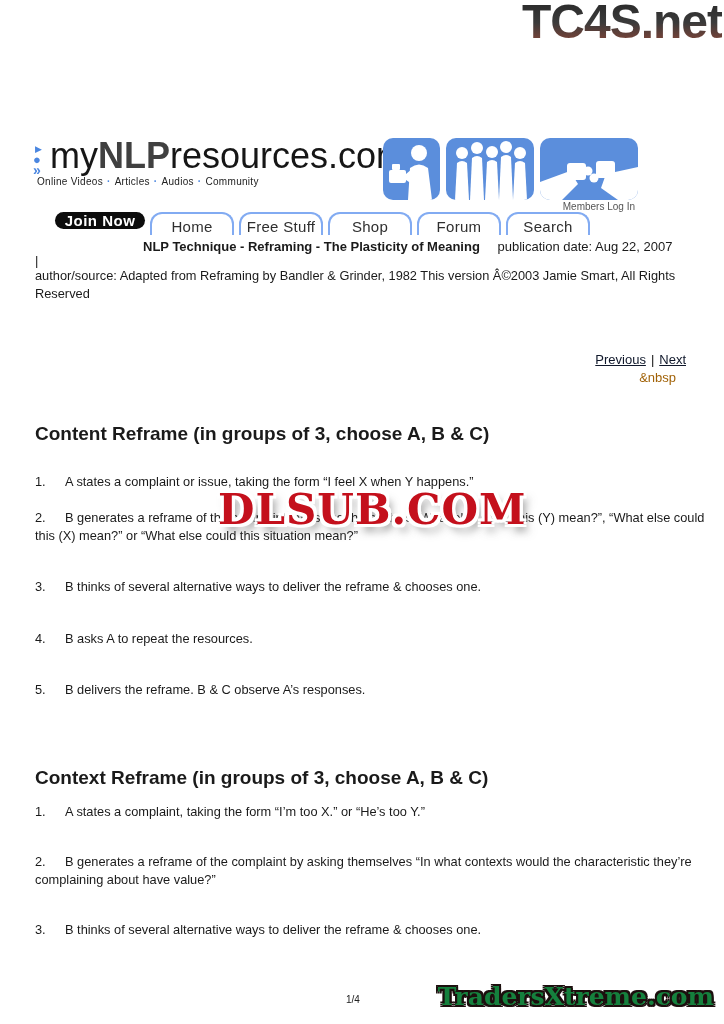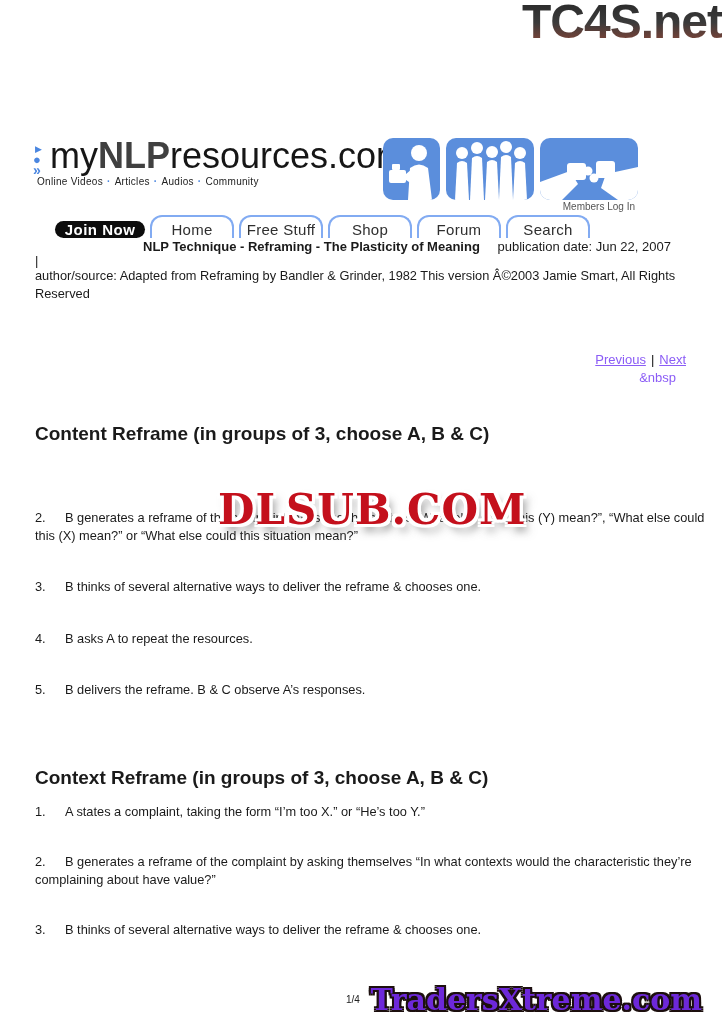--- a/index.html
+++ b/index.html
@@ -7,59 +7,59 @@
         font-family:"Liberation Sans",sans-serif;color:#1a1a1a;}
 
   
   .wm-tc4s{position:absolute;top:-6px;right:2px;font-weight:bold;font-size:48px;letter-spacing:-1px;
     background:linear-gradient(180deg,#242424 0%,#3b3b3b 52%,#7c4438 86%,#96584a 100%);
     -webkit-background-clip:text;background-clip:text;color:transparent;}
   .wm-dlsub{position:absolute;left:218px;top:485px;font-family:"DejaVu Serif",serif;font-weight:bold;
     font-size:42px;letter-spacing:1px;color:#c4101c;
     text-shadow:-3px -3px 0 #fff,3px -3px 0 #fff,-3px 3px 0 #fff,3px 3px 0 #fff,
       -3px 0 0 #fff,3px 0 0 #fff,0 -3px 0 #fff,0 3px 0 #fff,5px 7px 9px rgba(70,70,70,.55);}
-  .wm-traders{position:absolute;right:22px;top:982px;font-family:"DejaVu Serif",serif;font-weight:bold;
-    font-size:30px;color:#6d28d9;
+  .wm-traders{position:absolute;right:10px;top:982px;font-family:"DejaVu Serif",serif;font-weight:bold;
+    font-size:25px;color:#15803d;
     text-shadow:-2px -2px 0 #1c0f0e,2px -2px 0 #1c0f0e,-2px 2px 0 #1c0f0e,2px 2px 0 #1c0f0e,
       -2px 0 0 #1c0f0e,2px 0 0 #1c0f0e,0 -2px 0 #1c0f0e,0 2px 0 #1c0f0e,0 0 9px #fff,0 0 13px #fff;}
 
   
   .logo-icon{position:absolute;left:33px;top:145px;width:16px;display:flex;flex-direction:column;
     align-items:flex-start;color:#4a86e0;line-height:1;}
   .logo-icon .tri{font-size:9px;margin-left:2px;}
   .logo-icon .dot{font-size:13px;margin-top:-1px;}
   .logo-icon .ff{font-size:14px;font-weight:bold;margin-top:-3px;}
   .logo-text{position:absolute;left:50px;top:135px;font-size:36px;letter-spacing:0px;color:#161616;white-space:nowrap;}
   .logo-text .accent{color:#404040;font-weight:bold;}
   .tagline{position:absolute;left:37px;top:176px;font-size:10px;letter-spacing:.3px;color:#222;white-space:nowrap;}
   .tagline .sep{color:#4a86e0;padding:0 4px;font-weight:bold;}
 
   .tiles{position:absolute;left:383px;top:138px;display:flex;gap:6px;}
   .tile{height:62px;background:#5b8edc;border-radius:10px;overflow:hidden;}
   .tile svg{display:block;}
   .members{position:absolute;right:89px;top:201px;font-size:10px;color:#555;padding-left:16px;}
 
   
-  .nav{position:absolute;left:55px;top:212px;display:flex;gap:5px;align-items:flex-end;height:26px;}
+  .nav{position:absolute;left:55px;top:212px;display:flex;gap:5px;align-items:flex-start;height:26px;}
   .join{background:#0c0c0c;color:#fff;font-weight:bold;font-size:15px;letter-spacing:.5px;
     border-radius:10px;width:90px;display:flex;align-items:center;justify-content:center;cursor:pointer;}
   .tab{box-sizing:border-box;width:84px;background:#fff;border:2px solid #82abf2;border-bottom:none;
     border-radius:12px 12px 0 0;color:#2f2f2f;font-size:15px;letter-spacing:.3px;
     display:flex;align-items:flex-start;justify-content:center;padding-top:4px;cursor:pointer;}
 
   
   .title-row{position:absolute;left:143px;top:239px;white-space:nowrap;font-size:13px;}
   .t-bold{font-weight:bold;}
   .t-pub{margin-left:14px;}
   .pipe{position:absolute;left:35px;top:253px;font-size:13px;}
   .source{position:absolute;left:35px;top:267px;width:650px;font-size:12.8px;line-height:18px;}
   .pager{position:absolute;right:38px;top:352px;width:220px;text-align:right;font-size:13px;}
-  .pager a{color:#8b5cf6;text-decoration:underline;cursor:pointer;}
+  .pager a{color:#0f172a;text-decoration:underline;cursor:pointer;}
   .pager .psep{padding:0 5px;color:#111;}
-  .pager .nbsp{margin-top:3px;padding-right:10px;color:#8b5cf6;}
+  .pager .nbsp{margin-top:3px;padding-right:10px;color:#a16207;}
 
   .sec-head{position:absolute;left:35px;font-size:19px;font-weight:bold;}
   .li{position:absolute;left:35px;width:670px;font-size:12.8px;line-height:17.5px;color:#1a1a1a;}
   .li .num{display:inline-block;width:30px;}
 
   .pageno{position:absolute;left:346px;top:994px;font-size:10px;color:#222;}
 </style>
 </head>
 <body>
 
@@ -124,33 +124,34 @@
     <div class="join">Join Now</div>
     <div class="tab">Home</div>
     <div class="tab">Free Stuff</div>
     <div class="tab">Shop</div>
     <div class="tab">Forum</div>
     <div class="tab">Search</div>
   </div>
 
   <div class="title-row">
     <span class="t-bold">NLP Technique - Reframing - The Plasticity of Meaning</span>
-    <span class="t-pub">publication date: Jun 22, 2007</span>
+    <span class="t-pub">publication date: Aug 22, 2007</span>
   </div>
   <div class="pipe">|</div>
   <div class="source">author/source: Adapted from Reframing by Bandler &amp; Grinder, 1982 This version Â©2003 Jamie Smart, All Rights Reserved</div>
 
   <div class="pager">
     <div>
       <a href="#">Previous</a><span class="psep">|</span><a href="#">Next</a>
     </div>
     <div class="nbsp">&amp;nbsp</div>
   </div>
 
   <div class="sec-head" style="top:423px">Content Reframe (in groups of 3, choose A, B &amp; C)</div>
+  <div class="li" style="top:473px"><span class="num">1.</span><span>A states a complaint or issue, taking the form “I feel X when Y happens.”</span></div>
   <div class="li" style="top:509px"><span class="num">2.</span><span>B generates a reframe of the complaint by asking themselves “What else could this (Y) mean?”, “What else could this (X) mean?” or “What else could this situation mean?”</span></div>
   <div class="li" style="top:578px"><span class="num">3.</span><span>B thinks of several alternative ways to deliver the reframe &amp; chooses one.</span></div>
   <div class="li" style="top:630px"><span class="num">4.</span><span>B asks A to repeat the resources.</span></div>
   <div class="li" style="top:681px"><span class="num">5.</span><span>B delivers the reframe.  B &amp; C observe A’s responses.</span></div>
 
   <div class="sec-head" style="top:767px">Context Reframe (in groups of 3, choose A, B &amp; C)</div>
   <div class="li" style="top:803px"><span class="num">1.</span><span>A states a complaint, taking the form “I’m too X.” or “He’s too Y.”</span></div>
   <div class="li" style="top:853px"><span class="num">2.</span><span>B generates a reframe of the complaint by asking themselves “In what contexts would the characteristic they’re complaining about have value?”</span></div>
   <div class="li" style="top:921px"><span class="num">3.</span><span>B thinks of several alternative ways to deliver the reframe &amp; chooses one.</span></div>
 

